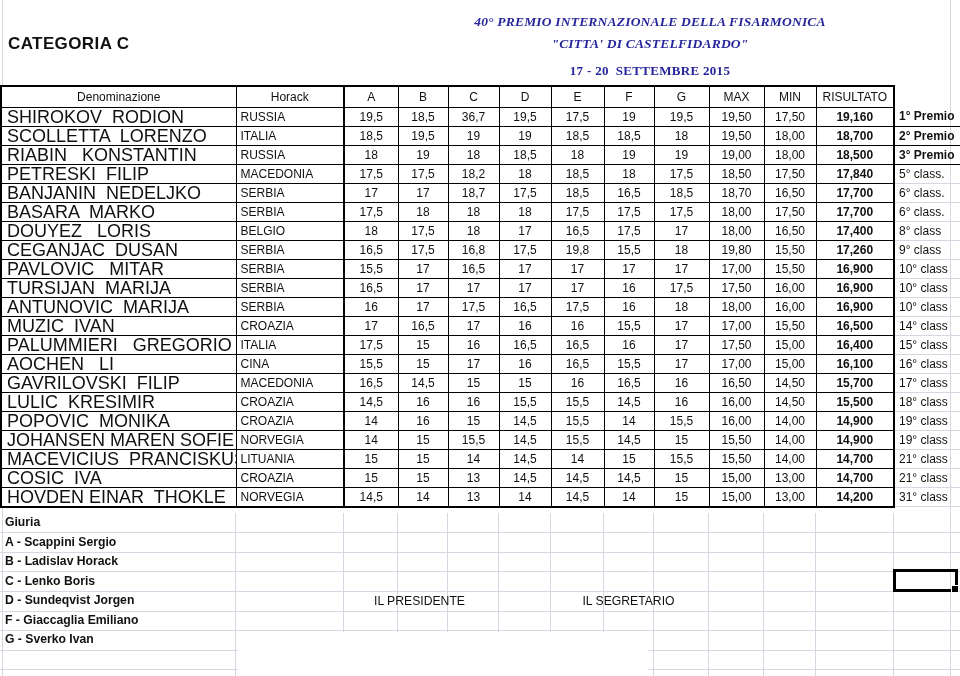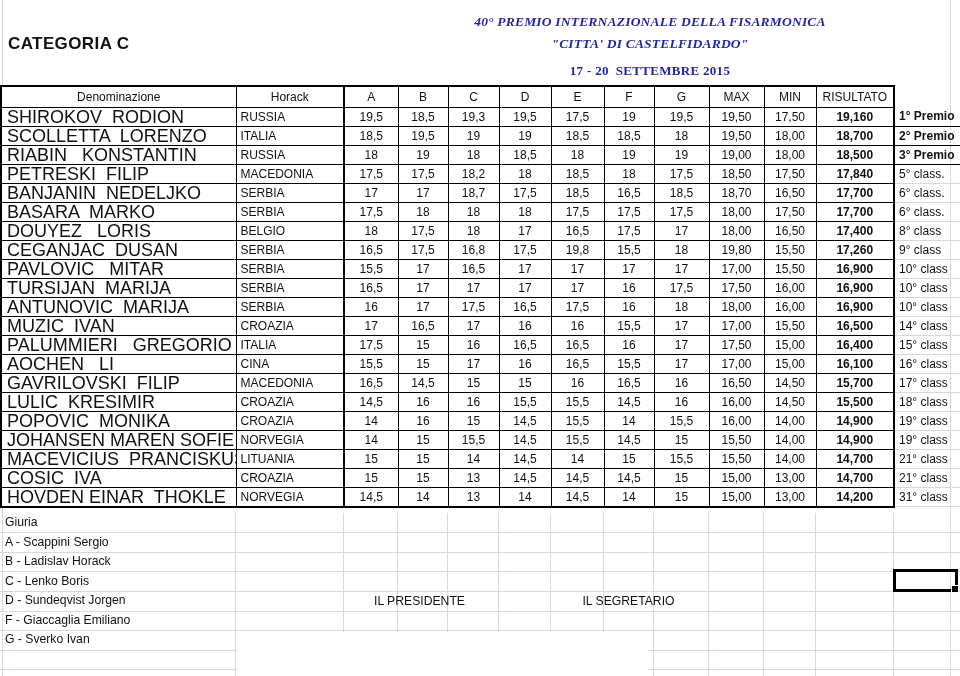--- a/index.html
+++ b/index.html
@@ -33,21 +33,21 @@
   tbody td.cA { border-left:2px solid #000; }
   tbody td.result { font-weight:bold; border-right:2px solid #000; }
   tbody tr:last-child td { border-bottom:2px solid #000; }
   tbody td.rank { border:none; background:transparent; text-align:left; padding-left:4px;
                   border-bottom:1px solid #d4d8e2; font-size:12px; }
   tbody td.rank.premio { font-weight:bold; border-bottom:1px solid #000; }
   tbody tr:last-child td.rank { border-bottom:1px solid #d4d8e2; }
 
   
   .jury { position:absolute; left:0; top:513px; width:420px; z-index:2; }
-  .jury-row { height:19.55px; line-height:19.55px; padding-left:5px; font-size:12.2px; white-space:pre; }
+  .jury-row { height:19.55px; line-height:19.55px; padding-left:5px; font-size:12.2px; white-space:pre;font-weight:bold; }
 
   .sig { position:absolute; top:592px; height:19px; line-height:19px; font-size:12.2px; text-align:center; z-index:2; }
   .sig.president { left:341px; width:157px; }
   .sig.secretary { left:549px; width:159px; }
 
   
   .selection { position:absolute; left:893px; top:569px; width:65px; height:23px;
                border:3px solid #000; box-sizing:border-box; background:transparent; z-index:5; }
   .handle { position:absolute; right:-4px; bottom:-4px; width:6px; height:6px; background:#000; border:1px solid #fff; }
 </style>
@@ -122,21 +122,21 @@
         <th class="ris">RISULTATO</th>
         <th class="rank-head"></th>
       </tr>
     </thead>
     <tbody>
         <tr>
           <td class="name">SHIROKOV  RODION</td>
           <td class="nation">RUSSIA</td>
           <td class="score cA">19,5</td>
           <td class="score">18,5</td>
-          <td class="score">19,3</td>
+          <td class="score">36,7</td>
           <td class="score">19,5</td>
           <td class="score">17,5</td>
           <td class="score">19</td>
           <td class="score">19,5</td>
           <td class="max">19,50</td>
           <td class="min">17,50</td>
           <td class="result">19,160</td>
           <td class="rank premio">1° Premio</td>
         </tr>
         <tr>

